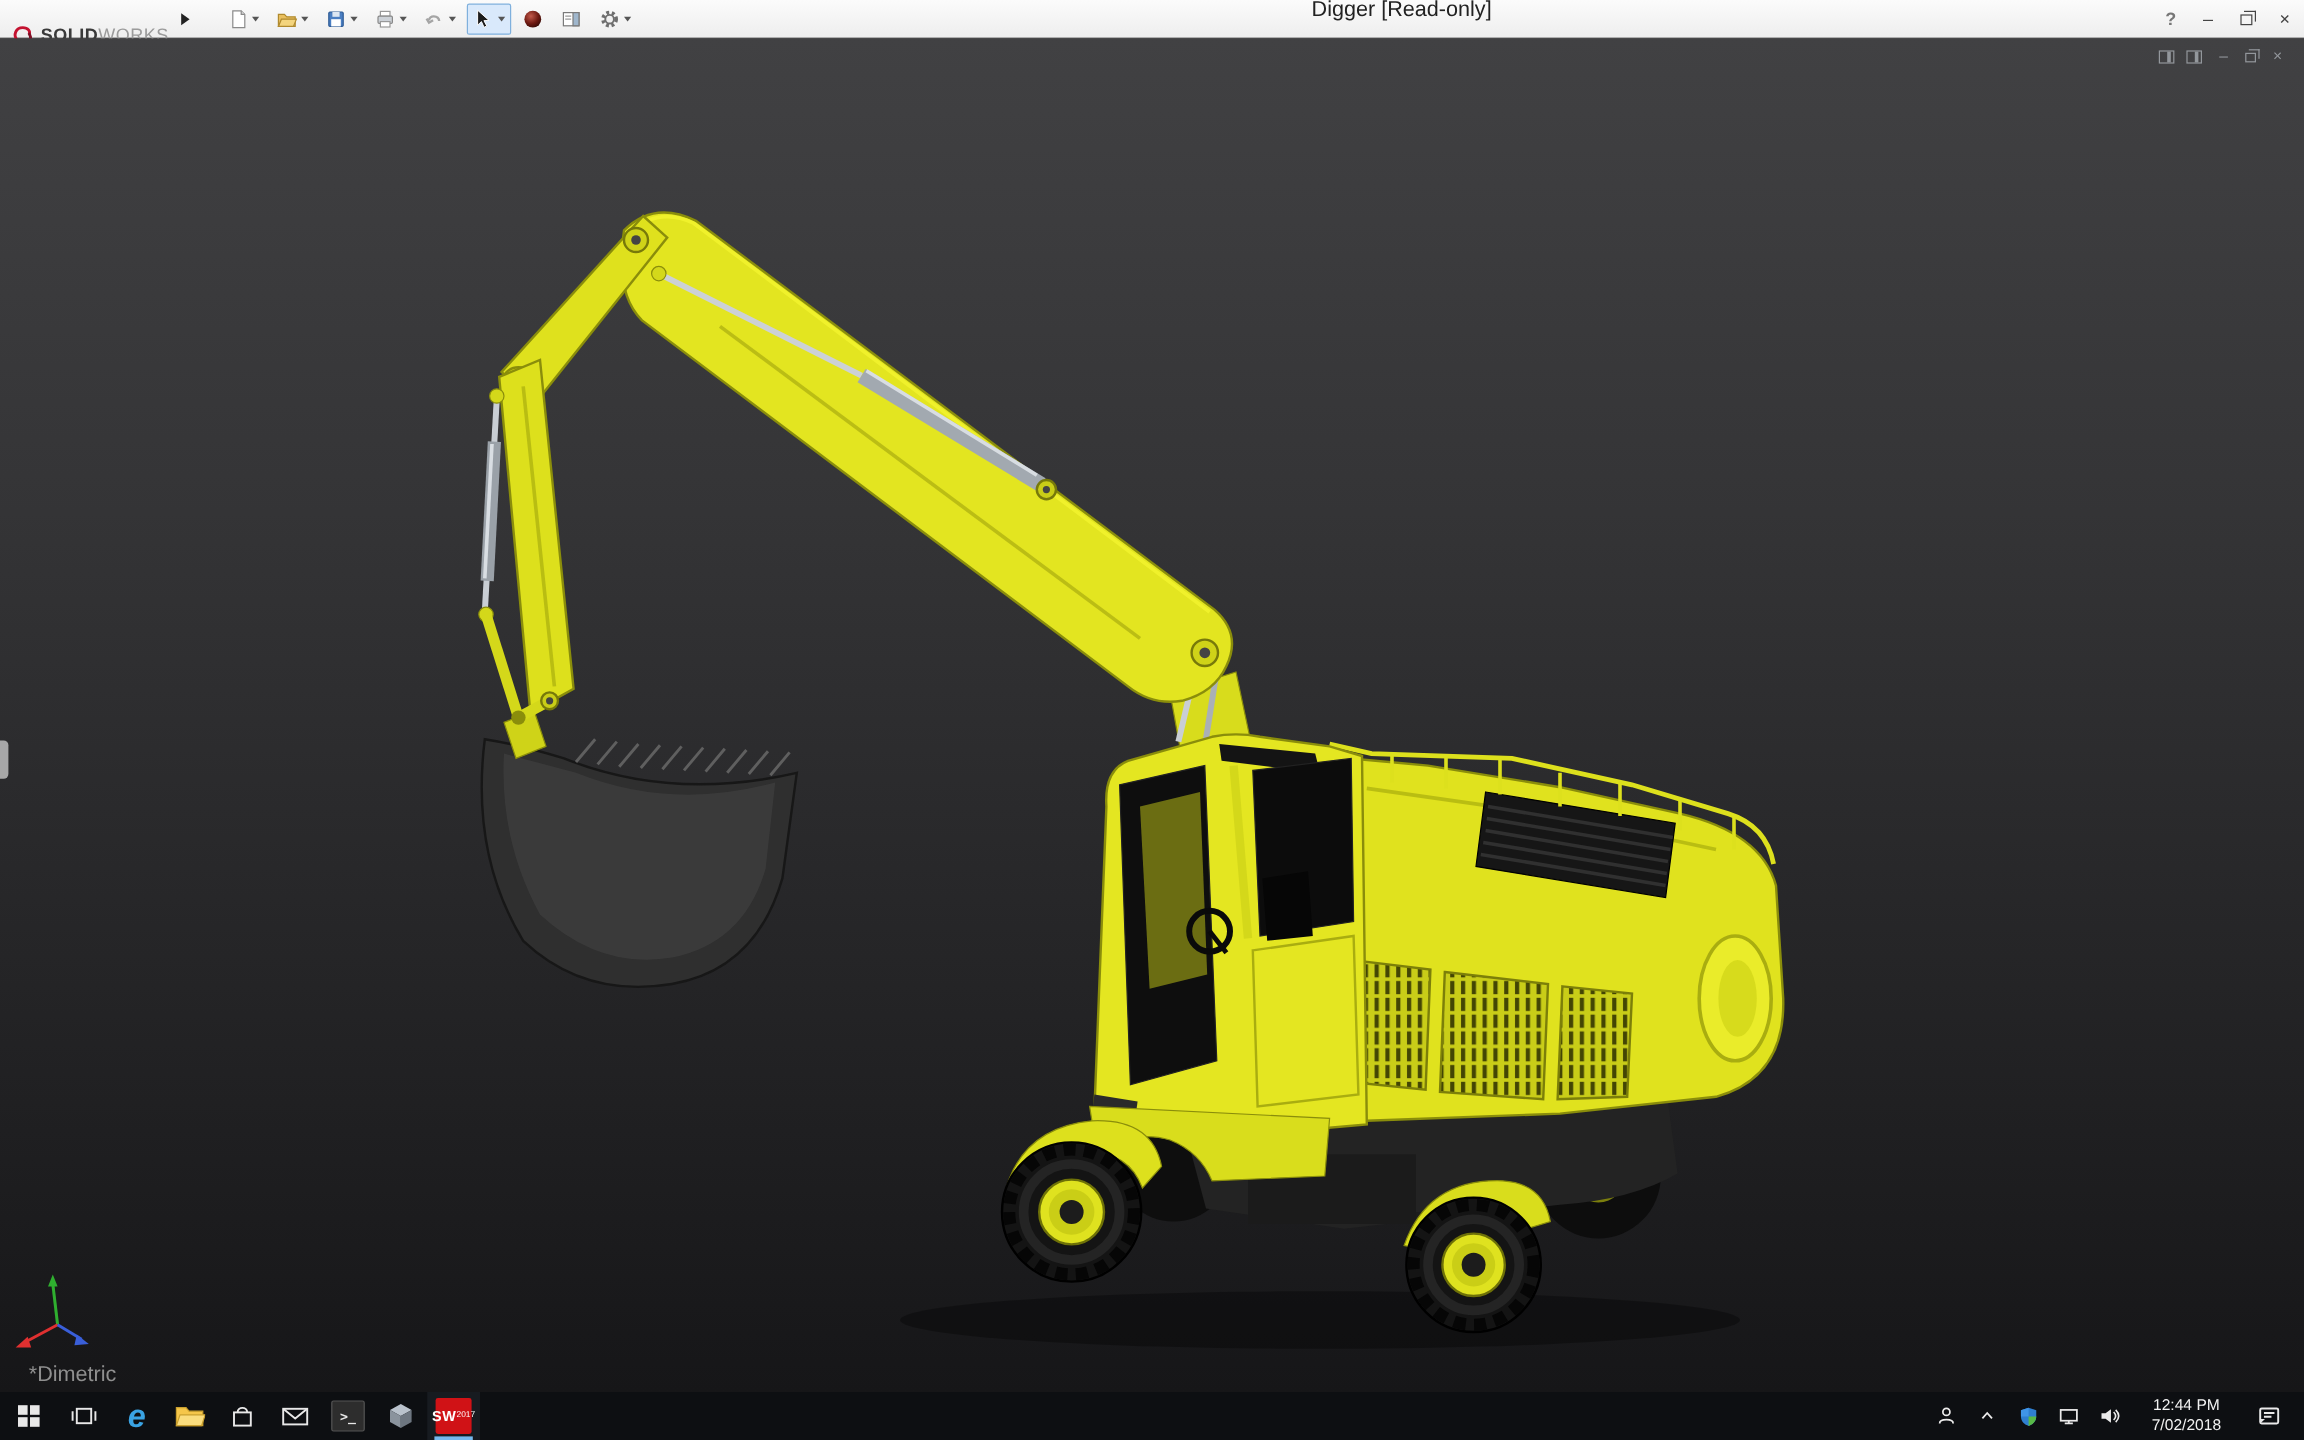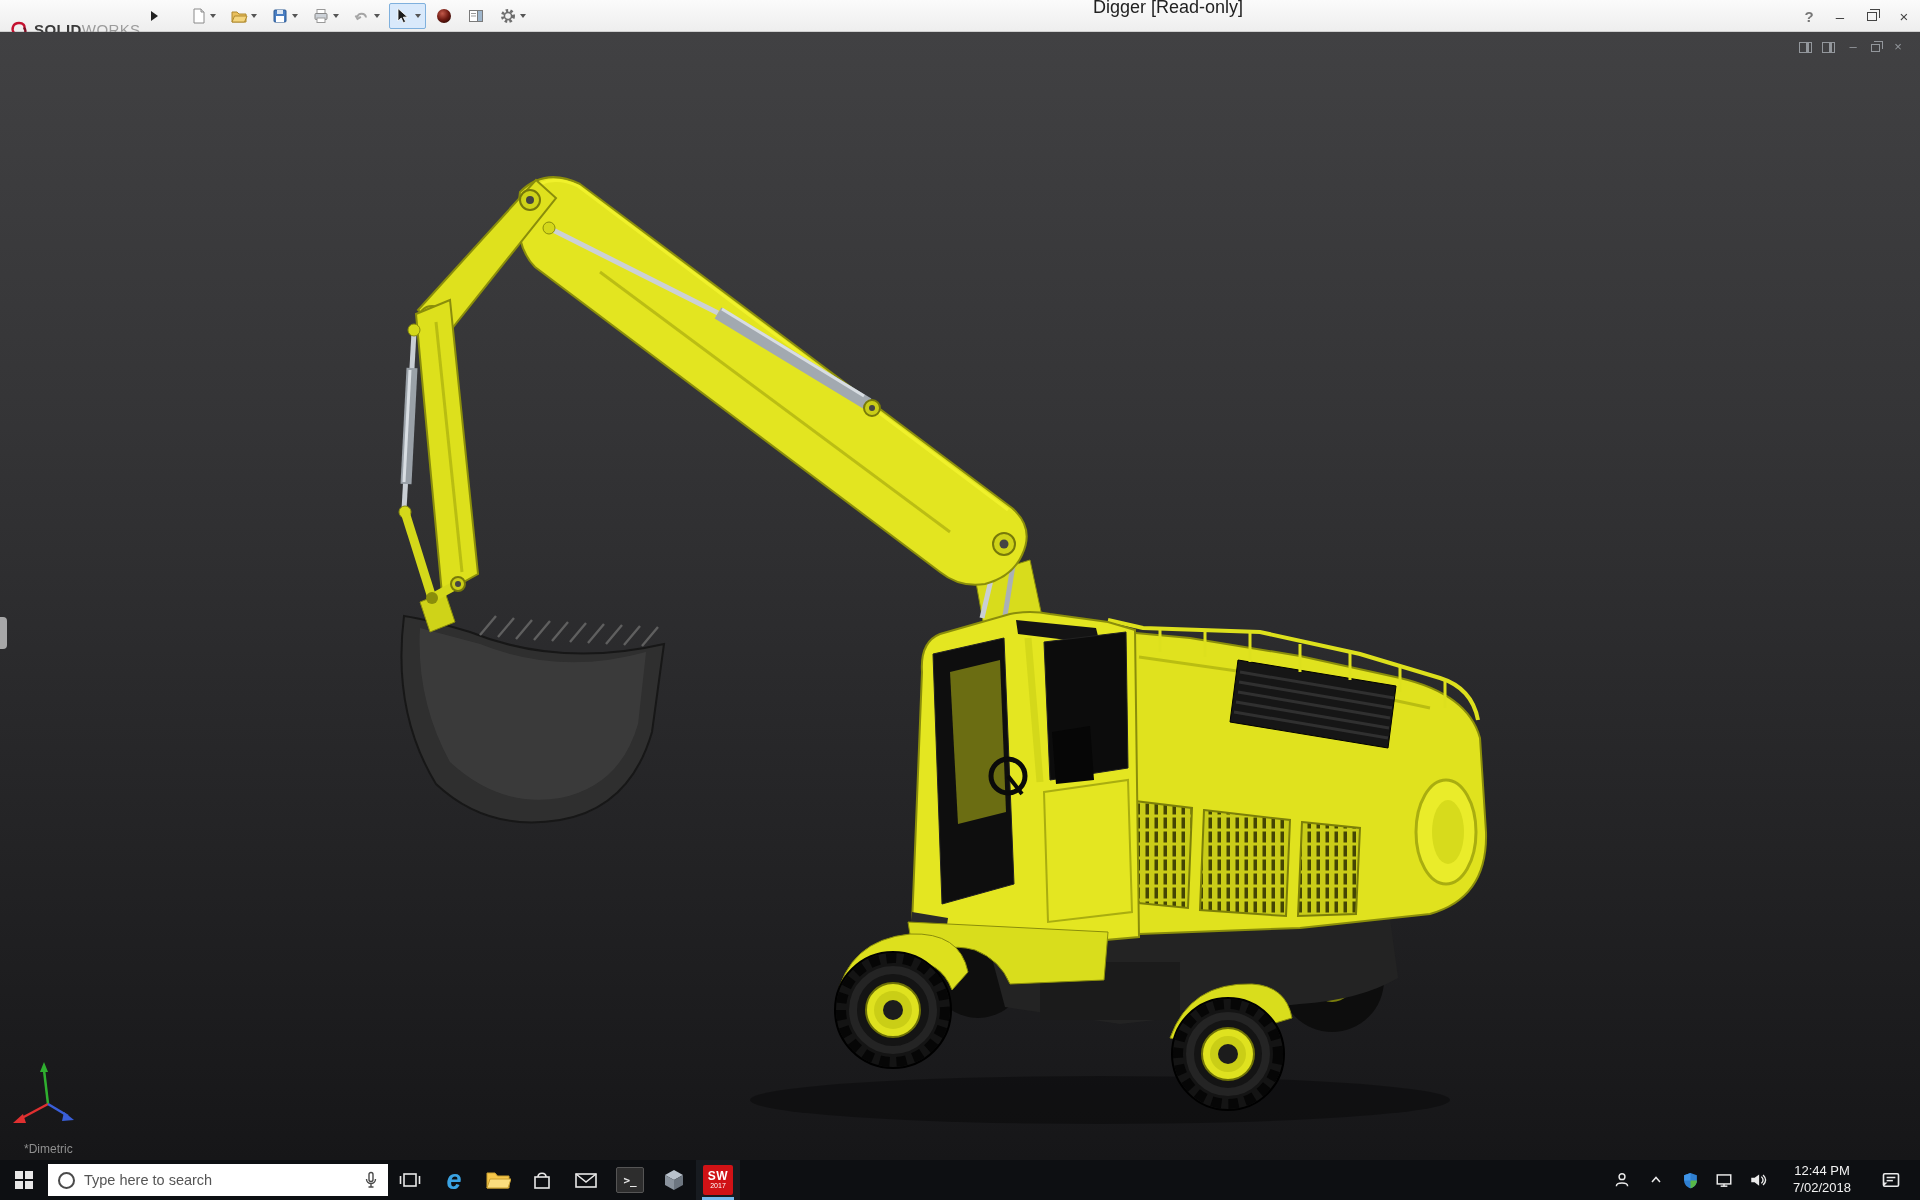--- a/index.html
+++ b/index.html
@@ -37,42 +37,42 @@
               background:linear-gradient(180deg,#414143 0%, #343436 35%, #242426 70%, #161618 100%); }
   .doc-controls { position:absolute; top:8px; right:14px; display:flex; gap:10px; align-items:center; }
   .doc-controls .dc { color:#93979c; font-size:13px; line-height:14px; width:16px; text-align:center; }
   .dc-pane { width:13px; height:11px; border:1.5px solid #93979c; position:relative; }
   .dc-pane::after { content:""; position:absolute; top:0; bottom:0; right:2px; width:3px; background:#93979c; }
   .dc-restore { width:9px; height:8px; border:1.5px solid #93979c; position:relative; margin-top:2px; }
   .dc-restore::before { content:""; position:absolute; left:2px; top:-4px; width:8px; height:7px;
             border:1.5px solid #93979c; border-bottom:none; border-left:none; }
   .left-tab { position:absolute; left:0; top:585px; width:7px; height:32px; background:#bdbdbd;
               border-radius:0 4px 4px 0; opacity:.85; }
-  .view-label { position:absolute; left:24px; bottom:4px; color:#8f8f8f; font-size:12px; }
+  .view-label { position:absolute; left:24px; bottom:4px; color:#8f8f8f; font-size:18px; }
   .model-svg { position:absolute; left:0; top:0; width:1920px; height:1128px; }
 
   
   .taskbar { width:1920px; height:40px; background:#0d0f12; display:flex; align-items:center; }
   .startbtn { width:48px; height:40px; display:flex; align-items:center; justify-content:center; }
   .winlogo { display:grid; grid-template-columns:8px 8px; grid-template-rows:8px 8px; gap:1.5px; }
   .winlogo span { background:#e8e8e8; }
   .searchbox { width:340px; height:32px; background:#ffffff; display:flex; align-items:center;
                padding:0 10px; gap:9px; }
   .cortana-ring { width:17px; height:17px; border:2px solid #4a4a4a; border-radius:50%; flex:none; }
   .searchbox input { border:none; outline:none; flex:1; font-size:14.5px; color:#444;
                      font-family:"Liberation Sans", sans-serif; background:transparent; }
   .searchbox input::placeholder { color:#555; }
   .taskicon { width:44px; height:40px; display:flex; align-items:center; justify-content:center;
               position:relative; }
   .taskicon.running { background:#171b20; }
   .taskicon.running::after { content:""; position:absolute; left:6px; right:6px; bottom:0; height:3px;
               background:#76b9ed; }
   .edge-e { color:#3aa3e3; font-size:27px; font-weight:700; font-style:italic; line-height:27px; }
   .sw-icon { width:30px; height:30px; background:#d01216; border-radius:2px; color:#fff;
-             display:flex; flex-direction:column; align-items:center; justify-content:center; }
+             display:flex; flex-direction:row; align-items:center; justify-content:center; }
   .sw-top { font-size:12px; font-weight:700; line-height:12px; letter-spacing:.5px; }
   .sw-year { font-size:7px; line-height:8px; }
   .term-icon { width:28px; height:26px; background:#2d2d2d; border:1px solid #555; border-radius:2px;
                color:#e8e8e8; font-family:"DejaVu Sans Mono", monospace; font-size:11px; font-weight:700;
                display:flex; align-items:center; justify-content:center; }
   .tray { margin-left:auto; display:flex; align-items:center; gap:6px; padding-right:10px; }
   .trayicon { width:28px; height:40px; display:flex; align-items:center; justify-content:center; }
   .clock { width:88px; color:#f2f2f2; font-size:13px; text-align:center; line-height:1.3; }
 </style>
 </head>
@@ -329,28 +329,20 @@
 <div class="taskbar">
   <div class="startbtn">
     <span class="winlogo">
         <span></span>
         <span></span>
         <span></span>
         <span></span>
       </span>
   </div>
 
-  <div class="searchbox">
-    <span class="cortana-ring"></span>
-    <input type="text" placeholder="Type here to search" style="">
-    <svg width="14" height="18" viewBox="0 0 14 18">
-      <rect x="5" y="1.5" width="4" height="9" rx="2" fill="none" stroke="#4a4a4a" stroke-width="1.4"></rect>
-      <path d="M2.5,8 a4.5,4.5 0 0 0 9,0 M7,12.5 V16 M4.5,16 h5" fill="none" stroke="#4a4a4a" stroke-width="1.4"></path>
-    </svg>
-  </div>
 
   <div class="taskicon">
     <svg width="22" height="22" viewBox="0 0 22 22">
       <rect x="5" y="5" width="12" height="12" fill="none" stroke="#e8e8e8" stroke-width="1.6"></rect>
       <line x1="1.5" y1="7" x2="1.5" y2="15" stroke="#e8e8e8" stroke-width="1.6"></line>
       <line x1="20.5" y1="7" x2="20.5" y2="15" stroke="#e8e8e8" stroke-width="1.6"></line>
     </svg>
   </div>
 
   <div class="taskicon">

